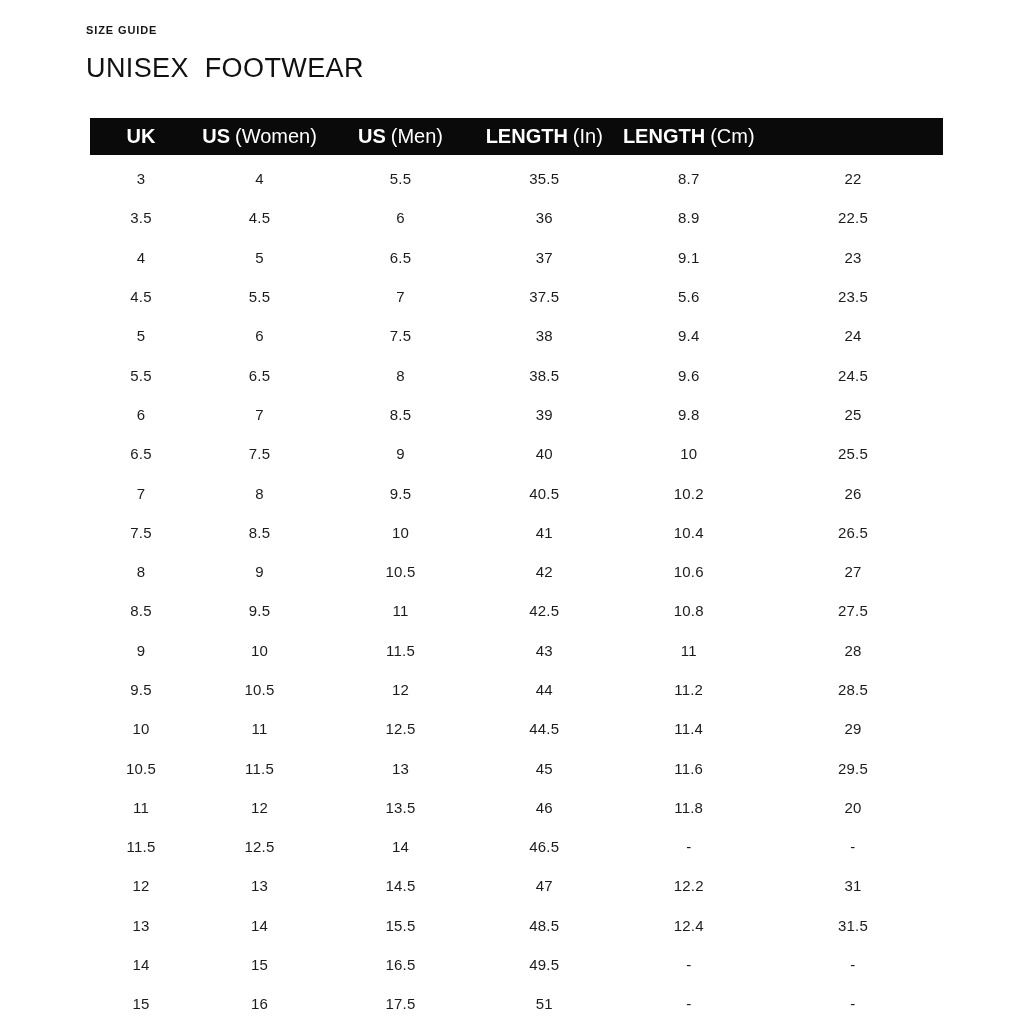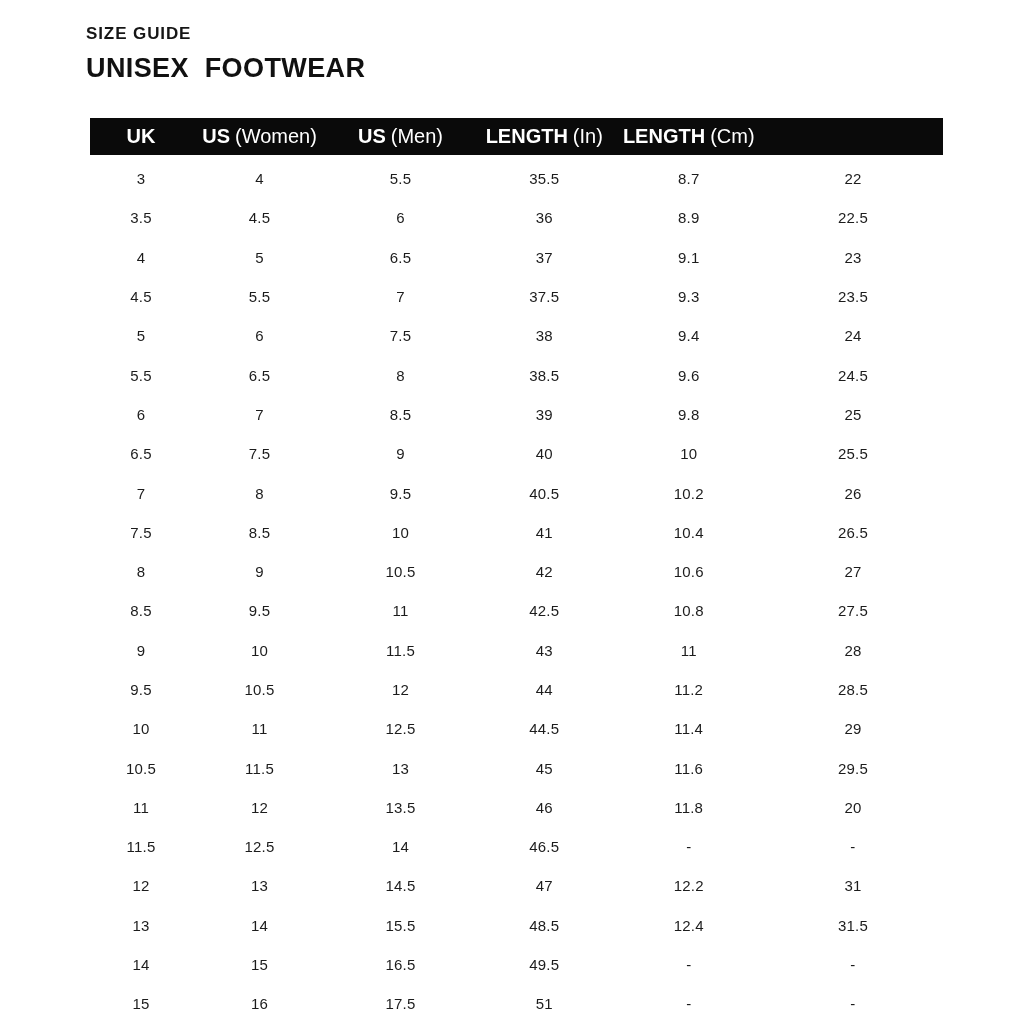--- a/index.html
+++ b/index.html
@@ -12,31 +12,31 @@
     height: 1024px;
     position: relative;
     font-family: "Liberation Sans", sans-serif;
     color: #1c1c1c;
     overflow: hidden;
   }
   .size-guide-label {
     position: absolute;
     left: 86px;
     top: 24px;
-    font-size: 17px;
+    font-size: 11px;
     font-weight: 700;
     letter-spacing: 0.9px;
     color: #161616;
   }
   .page-title {
     position: absolute;
     left: 86px;
     top: 53px;
     font-size: 27px;
-    font-weight: 700;
+    font-weight: 400;
     letter-spacing: 0.4px;
     color: #111111;
     white-space: pre;
   }
   .size-table {
     position: absolute;
     left: 90px;
     top: 118px;
     width: 853px;
   }
@@ -120,21 +120,21 @@
     <div class="cell">6.5</div>
     <div class="cell">37</div>
     <div class="cell">9.1</div>
     <div class="cell">23</div>
   </div>
       <div class="data-row">
     <div class="cell">4.5</div>
     <div class="cell">5.5</div>
     <div class="cell">7</div>
     <div class="cell">37.5</div>
-    <div class="cell">9.3</div>
+    <div class="cell">5.6</div>
     <div class="cell">23.5</div>
   </div>
       <div class="data-row">
     <div class="cell">5</div>
     <div class="cell">6</div>
     <div class="cell">7.5</div>
     <div class="cell">38</div>
     <div class="cell">9.4</div>
     <div class="cell">24</div>
   </div>

